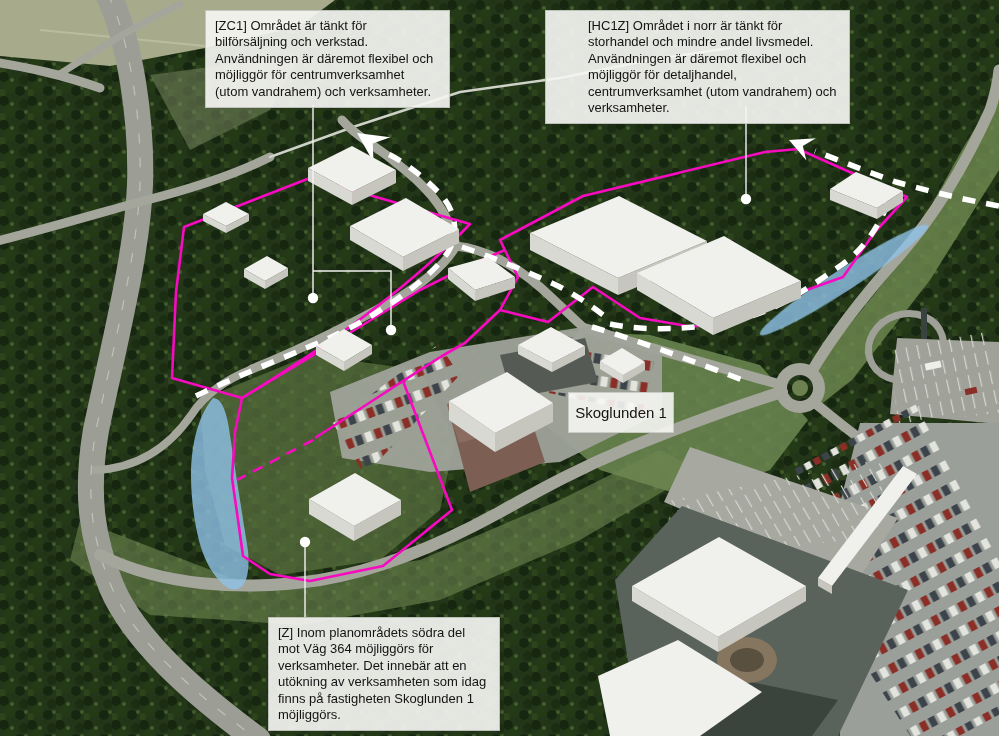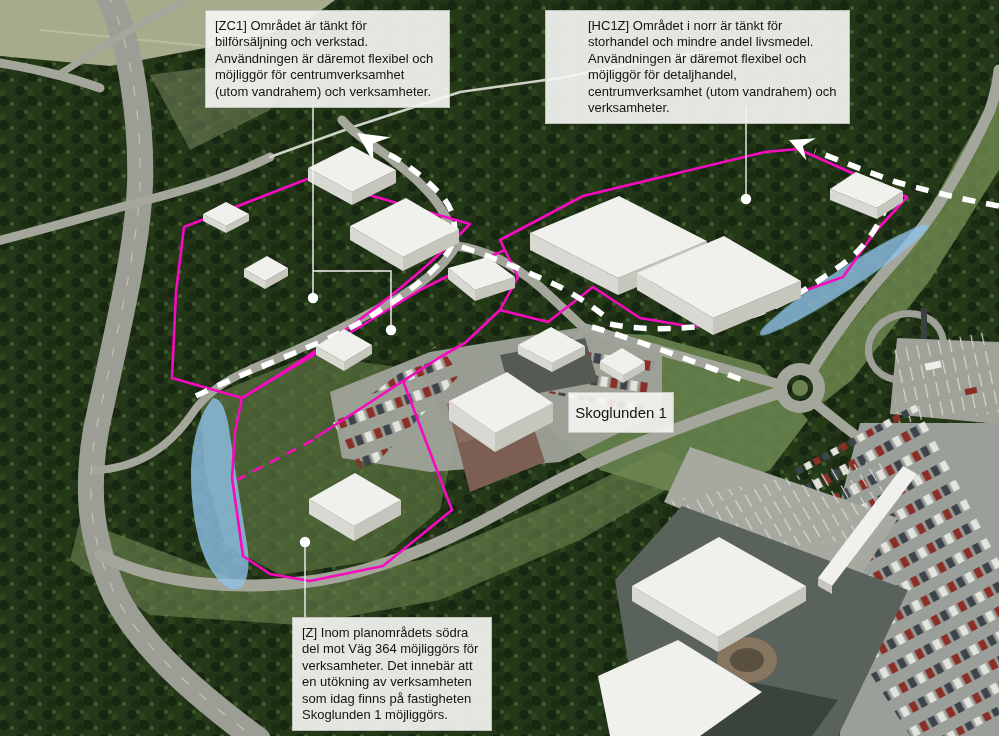--- a/index.html
+++ b/index.html
@@ -227,17 +227,17 @@
     <circle cx="391" cy="330" r="5.2"></circle>
     <circle cx="746" cy="199" r="5.2"></circle>
     <circle cx="305" cy="542" r="5.2"></circle>
   </g>
 </svg>
 
 <div class="callout" style="left:205px;top:10px;width:245px;">[ZC1] Området är tänkt för bilförsäljning och verkstad. Användningen är däremot flexibel och möjliggör för centrumverksamhet (utom vandrahem) och verksamheter.</div>
 
 <div class="callout" style="left:545px;top:10px;width:305px;padding-left:42px;">[HC1Z] Området i norr är tänkt för storhandel och mindre andel livsmedel. Användningen är däremot flexibel och möjliggör för detaljhandel, centrumverksamhet (utom vandrahem) och verksamheter.</div>
 
-<div class="callout" style="left:292px;top:617px;width:200px;">[Z] Inom planområdets södra del mot Väg 364 möjliggörs för verksamheter. Det innebär att en utökning av verksamheten som idag finns på fastigheten Skoglunden 1 möjliggörs.</div>
+<div class="callout" style="left:268px;top:617px;width:232px;">[Z] Inom planområdets södra del mot Väg 364 möjliggörs för verksamheter. Det innebär att en utökning av verksamheten som idag finns på fastigheten Skoglunden 1 möjliggörs.</div>
 
 <div class="maplabel" style="left:568px;top:386px;width:106px;height:41px;margin-top:6px;">Skoglunden 1</div>
 
 </div>
 
 </body></html>

